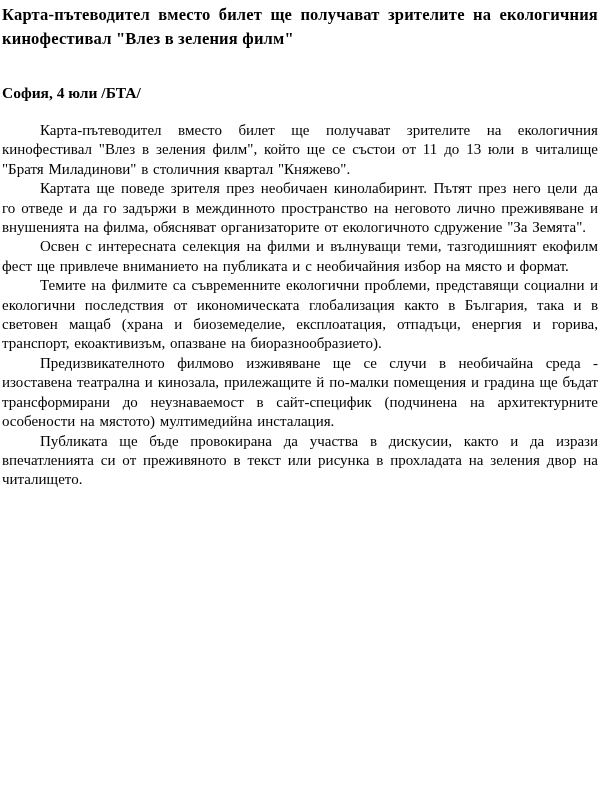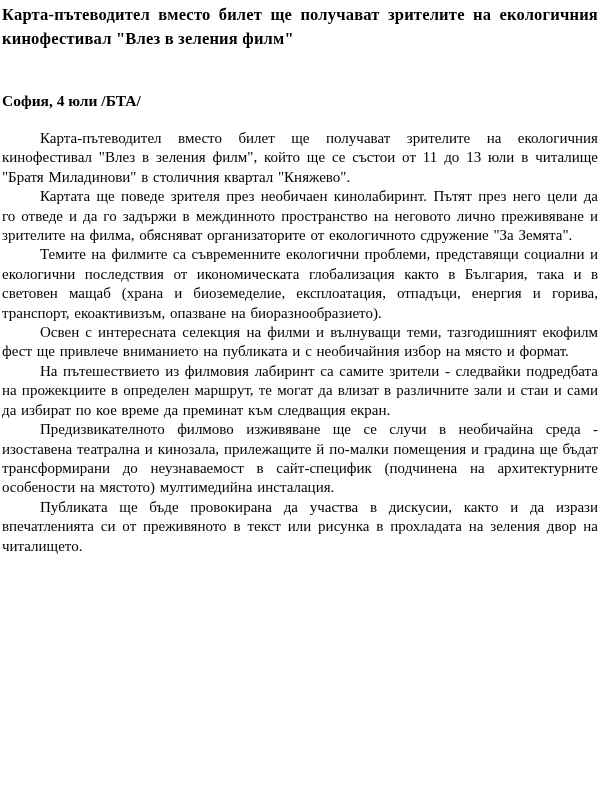--- a/index.html
+++ b/index.html
@@ -19,21 +19,21 @@
   }
   .title {
     margin: 0;
     font-size: 16.5px;
     line-height: 24px;
     font-weight: bold;
     text-align: justify;
     letter-spacing: 0.2px;
   }
   .byline {
-    margin: 40px 0 0 0;
+    margin: 32px 0 0 0;
     font-size: 15.5px;
     line-height: 19px;
     font-weight: bold;
     text-align: left;
   }
   .body-text {
     margin-top: 19px;
   }
   .body-text p {
     margin: 0;
@@ -45,20 +45,19 @@
   }
 </style>
 </head>
 <body>
 
 <div class="page">
   <h1 class="title">Карта-пътеводител вместо билет ще получават зрителите на екологичния кинофестивал "Влез в зеления филм"</h1>
   <p class="byline">София, 4 юли /БТА/</p>
   <div class="body-text">
     <p>Карта-пътеводител вместо билет ще получават зрителите на екологичния кинофестивал "Влез в зеления филм", който ще се състои от 11 до 13 юли в читалище "Братя Миладинови" в столичния квартал "Княжево".</p>
-    <p>Картата ще поведе зрителя през необичаен кинолабиринт. Пътят през него цели да го отведе и да го задържи в междинното пространство на неговото лично преживяване и зрителите на филма, обясняват организаторите от екологичното сдружение "За Земята".</p>
+    <p>Картата ще поведе зрителя през необичаен кинолабиринт. Пътят през него цели да го отведе и да го задържи в междинното пространство на неговото лично преживяване и внушенията на филма, обясняват организаторите от екологичното сдружение "За Земята".</p>
+    <p>Освен с интересната селекция на филми и вълнуващи теми, тазгодишният екофилм фест ще привлече вниманието на публиката и с необичайния избор на място и формат.</p>
     <p>Темите на филмите са съвременните екологични проблеми, представящи социални и екологични последствия от икономическата глобализация както в България, така и в световен мащаб (храна и биоземеделие, експлоатация, отпадъци, енергия и горива, транспорт, екоактивизъм, опазване на биоразнообразието).</p>
-    <p>Освен с интересната селекция на филми и вълнуващи теми, тазгодишният екофилм фест ще привлече вниманието на публиката и с необичайния избор на място и формат.</p>
-    <p>На пътешествието из филмовия лабиринт са самите зрители - следвайки подредбата на прожекциите в определен маршрут, те могат да влизат в различните зали и стаи и сами да избират по кое време да преминат към следващия екран.</p>
     <p>Предизвикателното филмово изживяване ще се случи в необичайна среда - изоставена театрална и кинозала, прилежащите й по-малки помещения и градина ще бъдат трансформирани до неузнаваемост в сайт-специфик (подчинена на архитектурните особености на мястото) мултимедийна инсталация.</p>
     <p>Публиката ще бъде провокирана да участва в дискусии, както и да изрази впечатленията си от преживяното в текст или рисунка в прохладата на зеления двор на читалището.</p>
   </div>
 </div>
 
 </body></html>

